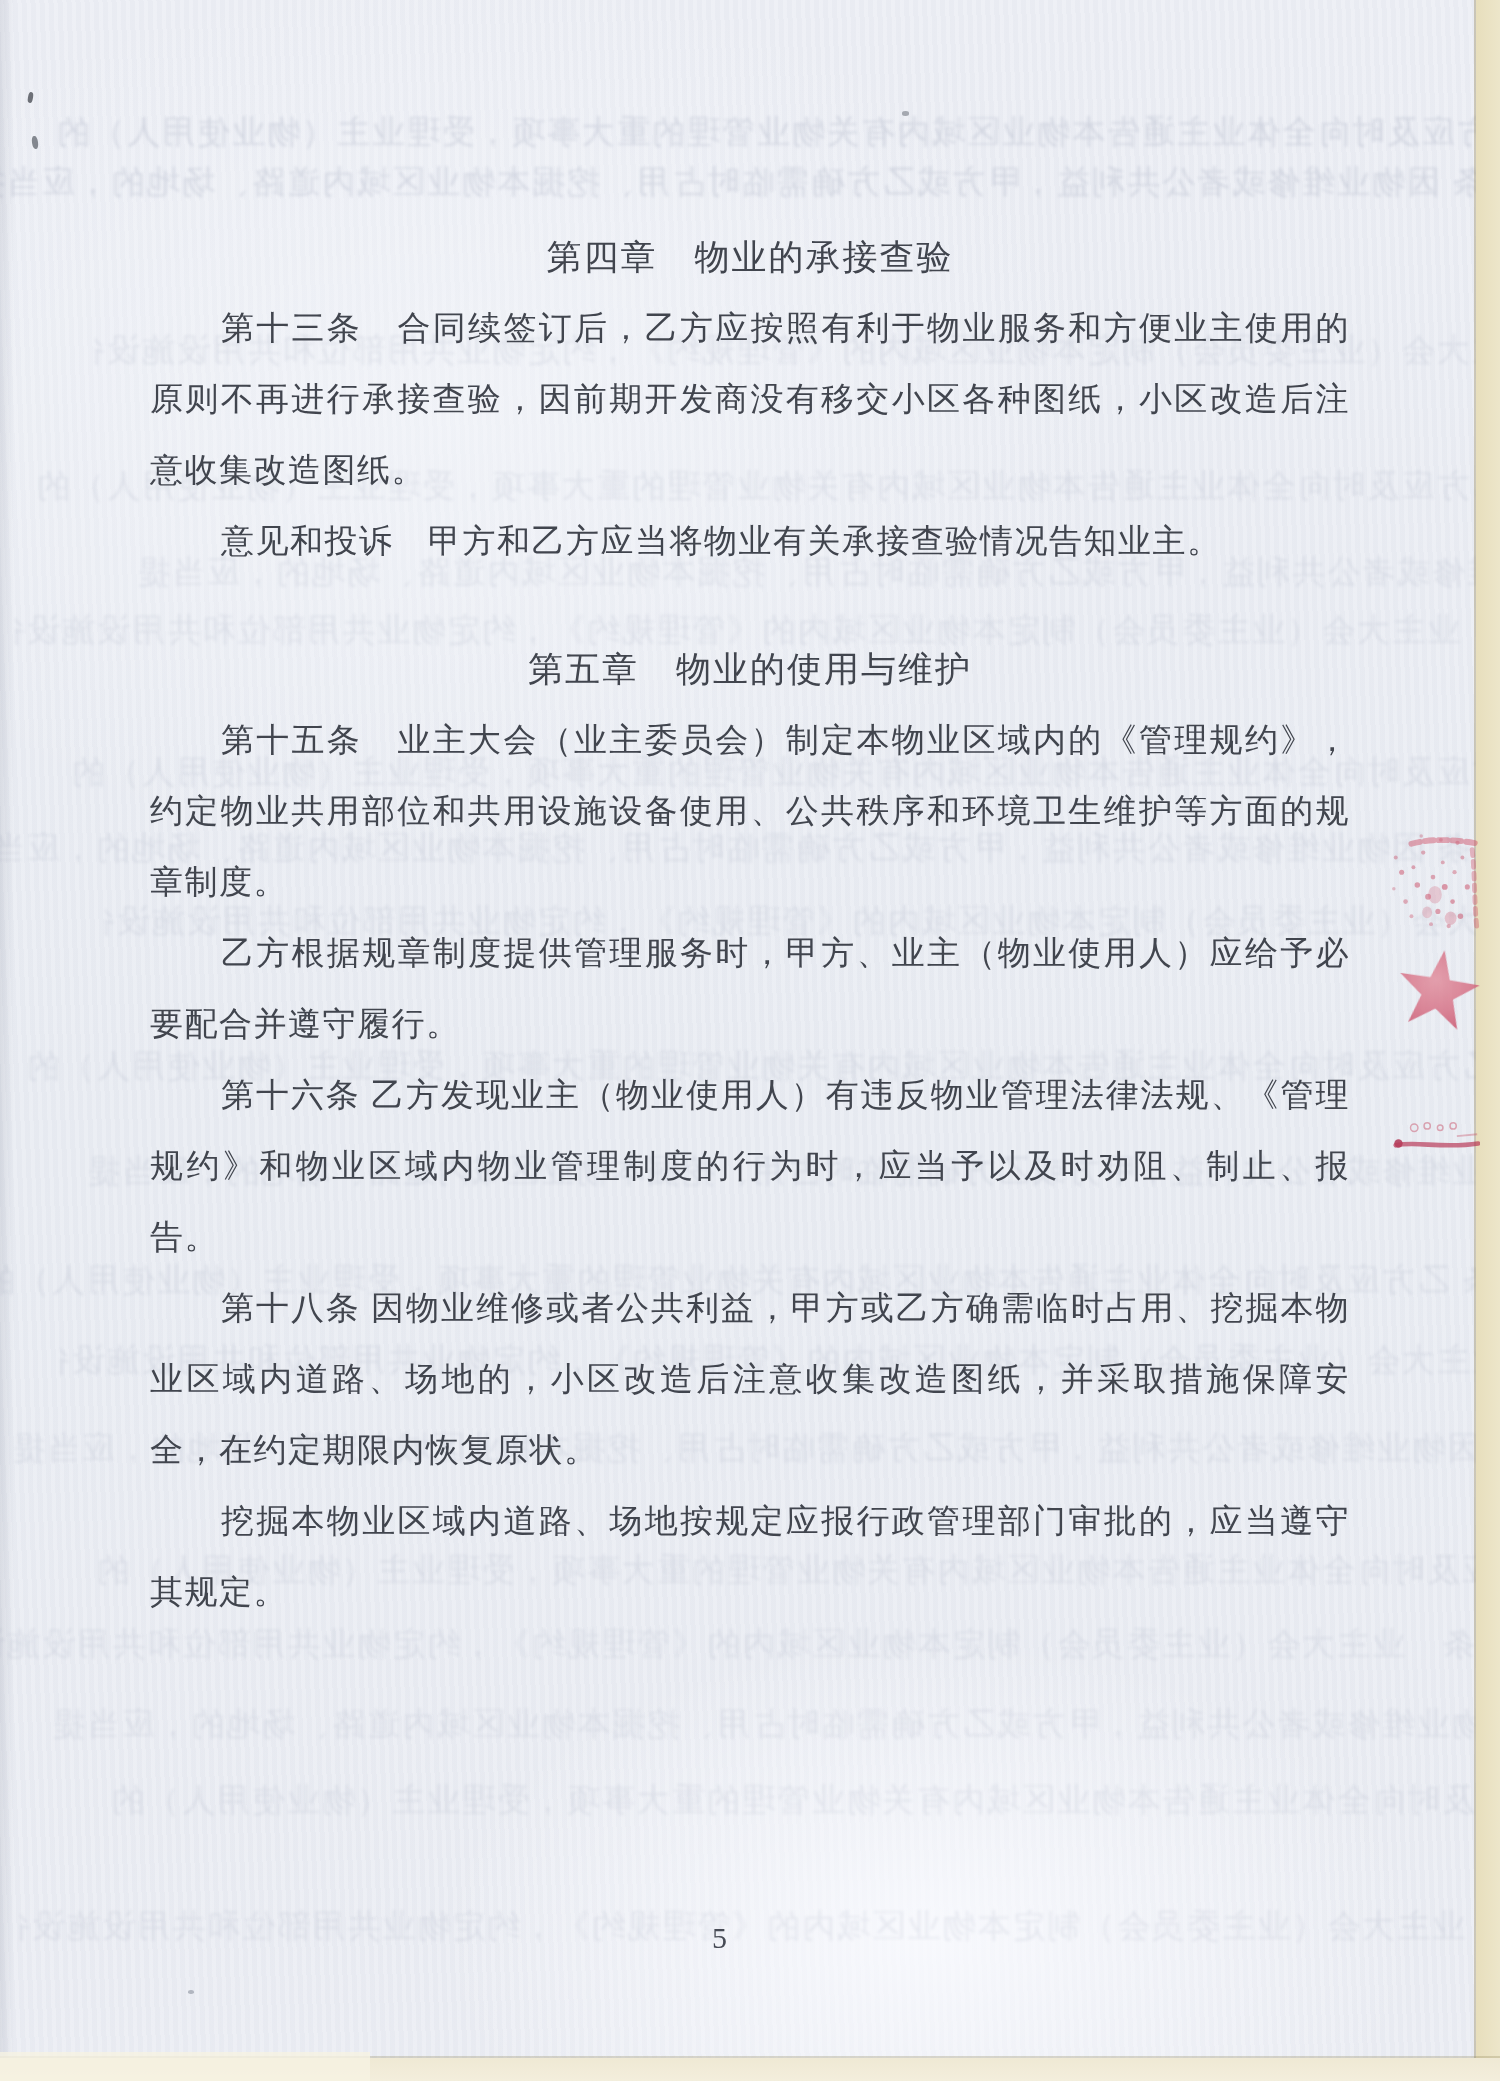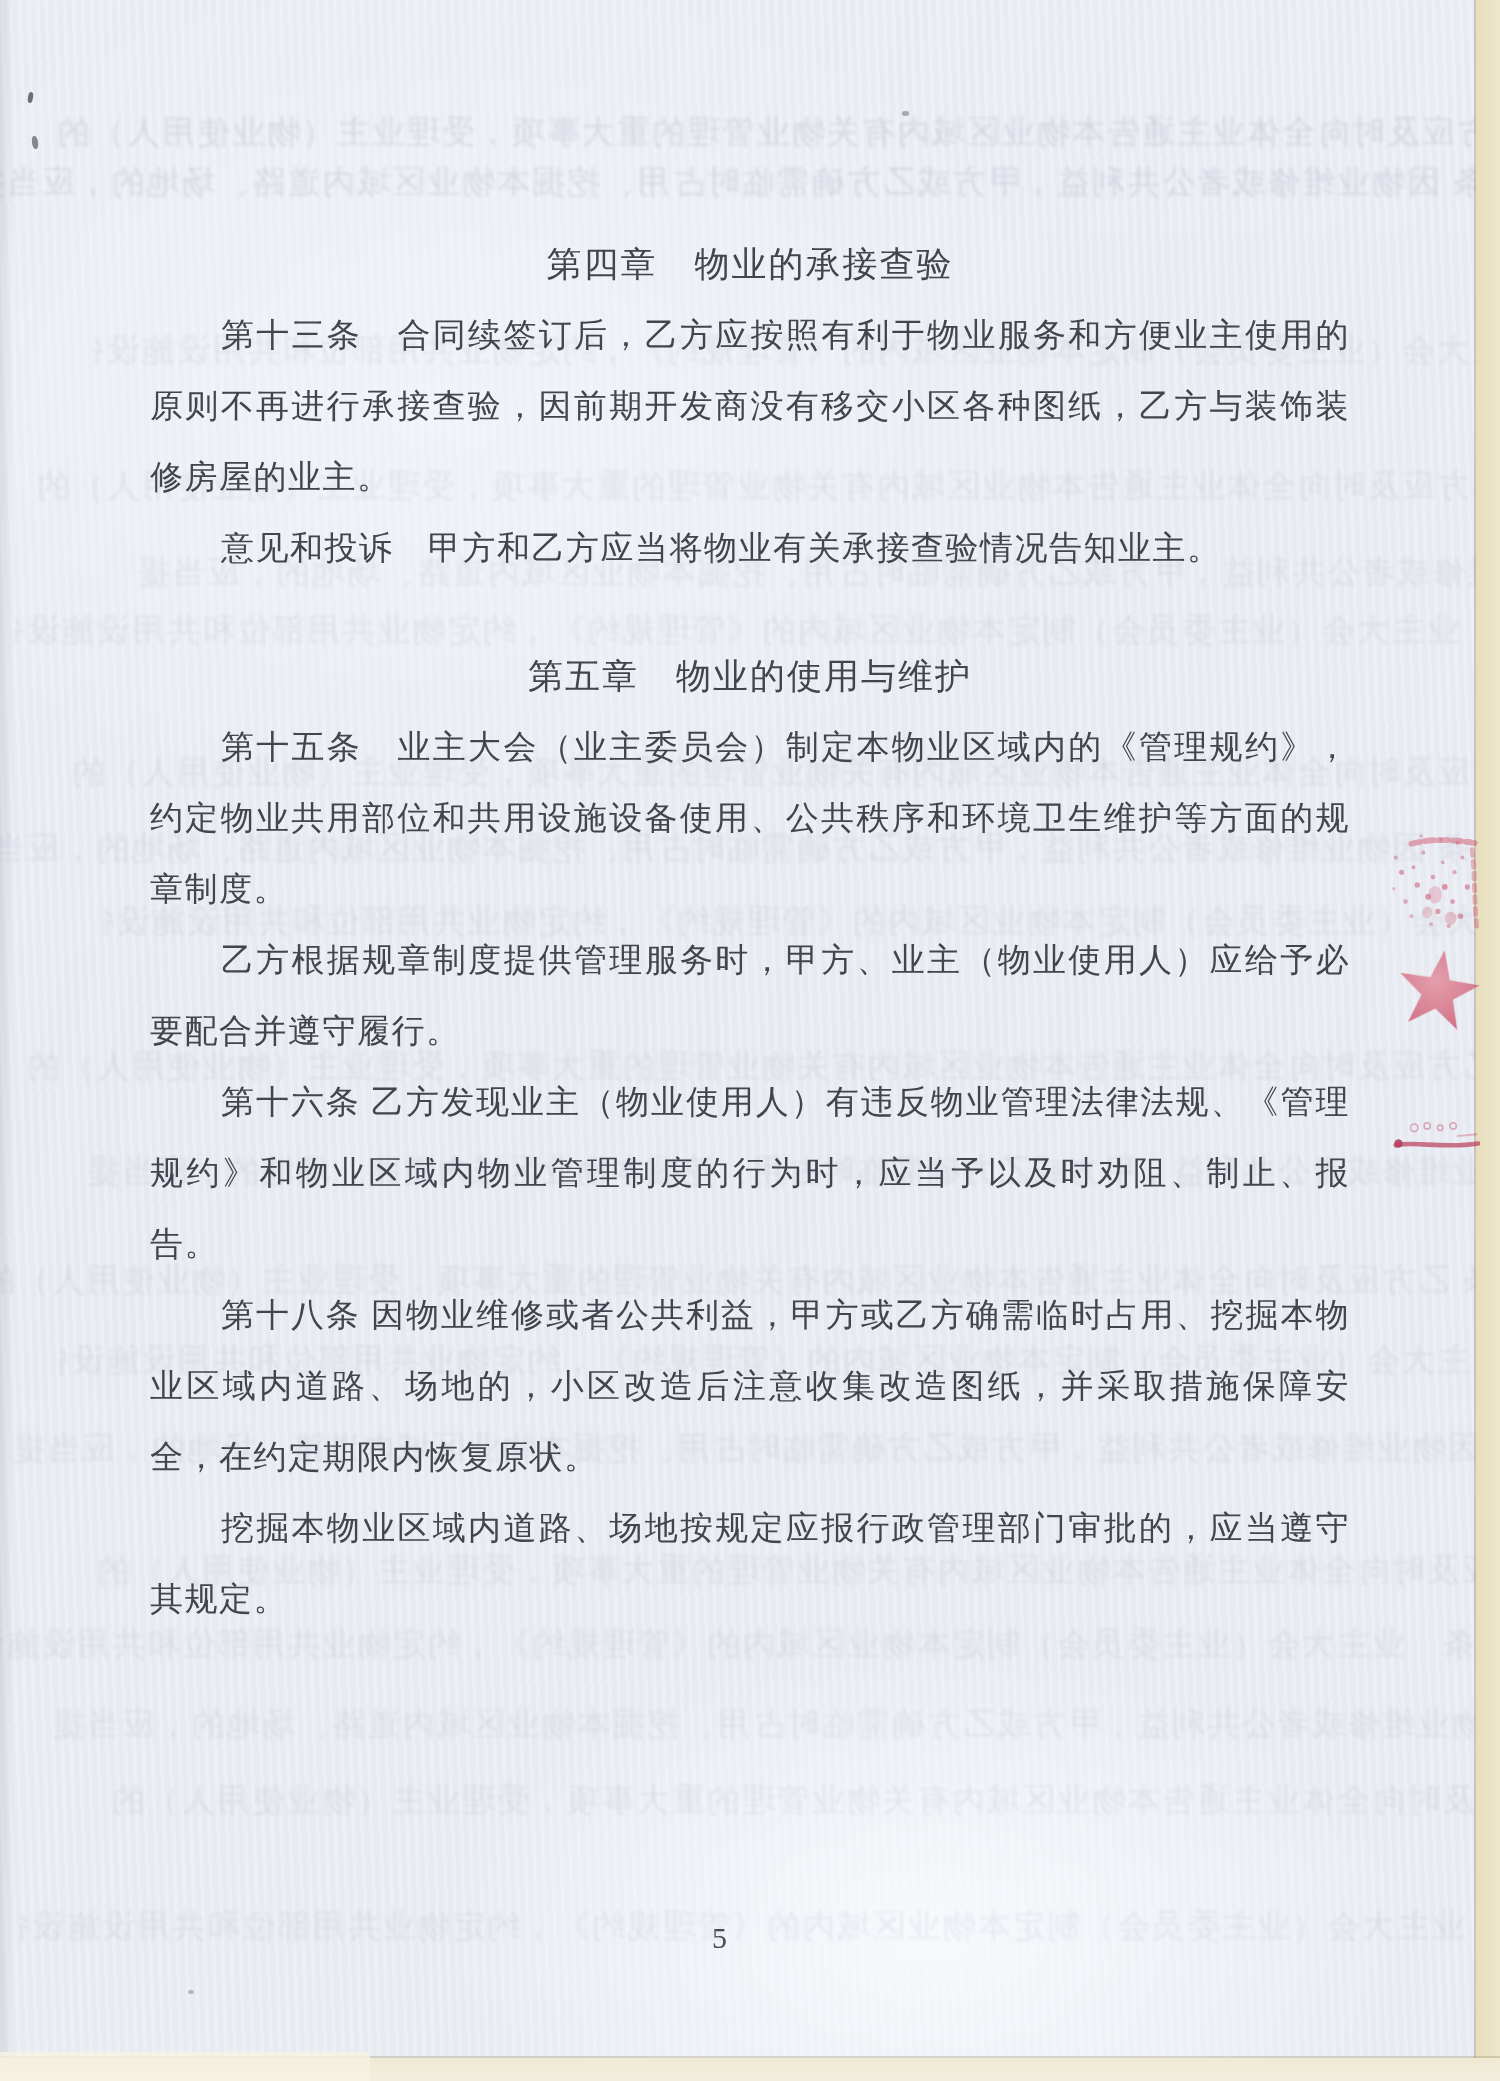--- a/index.html
+++ b/index.html
@@ -18,21 +18,21 @@
   
   .edge-right { position:absolute; top:0; left:1474px; width:26px; height:100%;
     background:linear-gradient(90deg, rgba(140,125,75,.35) 0 2px, #e7debc 2px, #ede6ca 100%); }
   .edge-bottom { position:absolute; left:0; top:2056px; width:100%; height:25px;
     background:linear-gradient(180deg, rgba(140,130,85,.28) 0 2px, #efe9d4 2px, #f3eedc 100%); }
   .edge-bottom-left { position:absolute; left:0; top:2052px; width:370px; height:29px;
     background:#f6f2e2; opacity:.8; }
 
   
   .content {
-    position:absolute; left:150px; top:229px; width:1200px;
+    position:absolute; left:150px; top:222px; width:1200px;
     color:#41454e; font-size:33px; line-height:71px;
     text-align:justify; letter-spacing:1.5px;
   }
   .content p { margin:0; text-indent:2.15em; }
   .chapter { text-align:center; text-indent:0 !important; font-size:35px; letter-spacing:2px; font-weight:normal; margin:0; }
   .chapter-second { margin-top:57px !important;text-align:center; }
 
   .pagenum { position:absolute; left:150px; top:1921px; width:1140px; text-align:center;
     font-size:30px; color:#474b55; letter-spacing:1px; }
 
@@ -70,21 +70,21 @@
   <div class="bleed" style="top:1344px; left:60px;">第十五条　业主大会（业主委员会）制定本物业区域内的《管理规约》，约定物业共用部位和共用设施设备使用、公共秩序和环境卫生维护等方面的规章制度。</div>
   <div class="bleed" style="top:1432px; left:10px;">第十八条 因物业维修或者公共利益，甲方或乙方确需临时占用、挖掘本物业区域内道路、场地的，应当提前告知对方和相关业主，并采取措施保障安全，在约定期限内恢复原状。</div>
   <div class="bleed" style="top:1554px; left:95px;">第十七条 乙方应及时向全体业主通告本物业区域内有关物业管理的重大事项，受理业主（物业使用人）的建议、意见和投诉，接受甲方、业主和物业使用人的监督，并定期公布相关信息接受业主（物业使用人）监督，不断提高物业服务质量和管理水平。</div>
   <div class="bleed" style="top:1628px; left:-40px;">第十五条　业主大会（业主委员会）制定本物业区域内的《管理规约》，约定物业共用部位和共用设施设备使用、公共秩序和环境卫生维护等方面的规章制度。</div>
   <div class="bleed" style="top:1708px; left:50px;">第十八条 因物业维修或者公共利益，甲方或乙方确需临时占用、挖掘本物业区域内道路、场地的，应当提前告知对方和相关业主，并采取措施保障安全，在约定期限内恢复原状。</div>
   <div class="bleed" style="top:1784px; left:110px;">第十七条 乙方应及时向全体业主通告本物业区域内有关物业管理的重大事项，受理业主（物业使用人）的建议、意见和投诉，接受甲方、业主和物业使用人的监督，并定期公布相关信息接受业主（物业使用人）监督，不断提高物业服务质量和管理水平。</div>
   <div class="bleed" style="top:1910px; left:20px;">第十五条　业主大会（业主委员会）制定本物业区域内的《管理规约》，约定物业共用部位和共用设施设备使用、公共秩序和环境卫生维护等方面的规章制度。</div>
 
   <div class="content">
     <p class="chapter">第四章　物业的承接查验</p>
-    <p>第十三条　合同续签订后，乙方应按照有利于物业服务和方便业主使用的原则不再进行承接查验，因前期开发商没有移交小区各种图纸，乙方与装饰装修房屋的业主。</p>
+    <p>第十三条　合同续签订后，乙方应按照有利于物业服务和方便业主使用的原则不再进行承接查验，因前期开发商没有移交小区各种图纸，小区改造后注意收集改造图纸。</p>
     <p>意见和投诉　甲方和乙方应当将物业有关承接查验情况告知业主。</p>
     <p class="chapter chapter-second">第五章　物业的使用与维护</p>
     <p>第十五条　业主大会（业主委员会）制定本物业区域内的《管理规约》，约定物业共用部位和共用设施设备使用、公共秩序和环境卫生维护等方面的规章制度。</p>
     <p>乙方根据规章制度提供管理服务时，甲方、业主（物业使用人）应给予必要配合并遵守履行。</p>
     <p>第十六条 乙方发现业主（物业使用人）有违反物业管理法律法规、《管理规约》和物业区域内物业管理制度的行为时，应当予以及时劝阻、制止、报告。</p>
     <p>第十八条 因物业维修或者公共利益，甲方或乙方确需临时占用、挖掘本物业区域内道路、场地的，小区改造后注意收集改造图纸，并采取措施保障安全，在约定期限内恢复原状。</p>
     <p>挖掘本物业区域内道路、场地按规定应报行政管理部门审批的，应当遵守其规定。</p>
   </div>
 
   <div class="pagenum">5</div>

